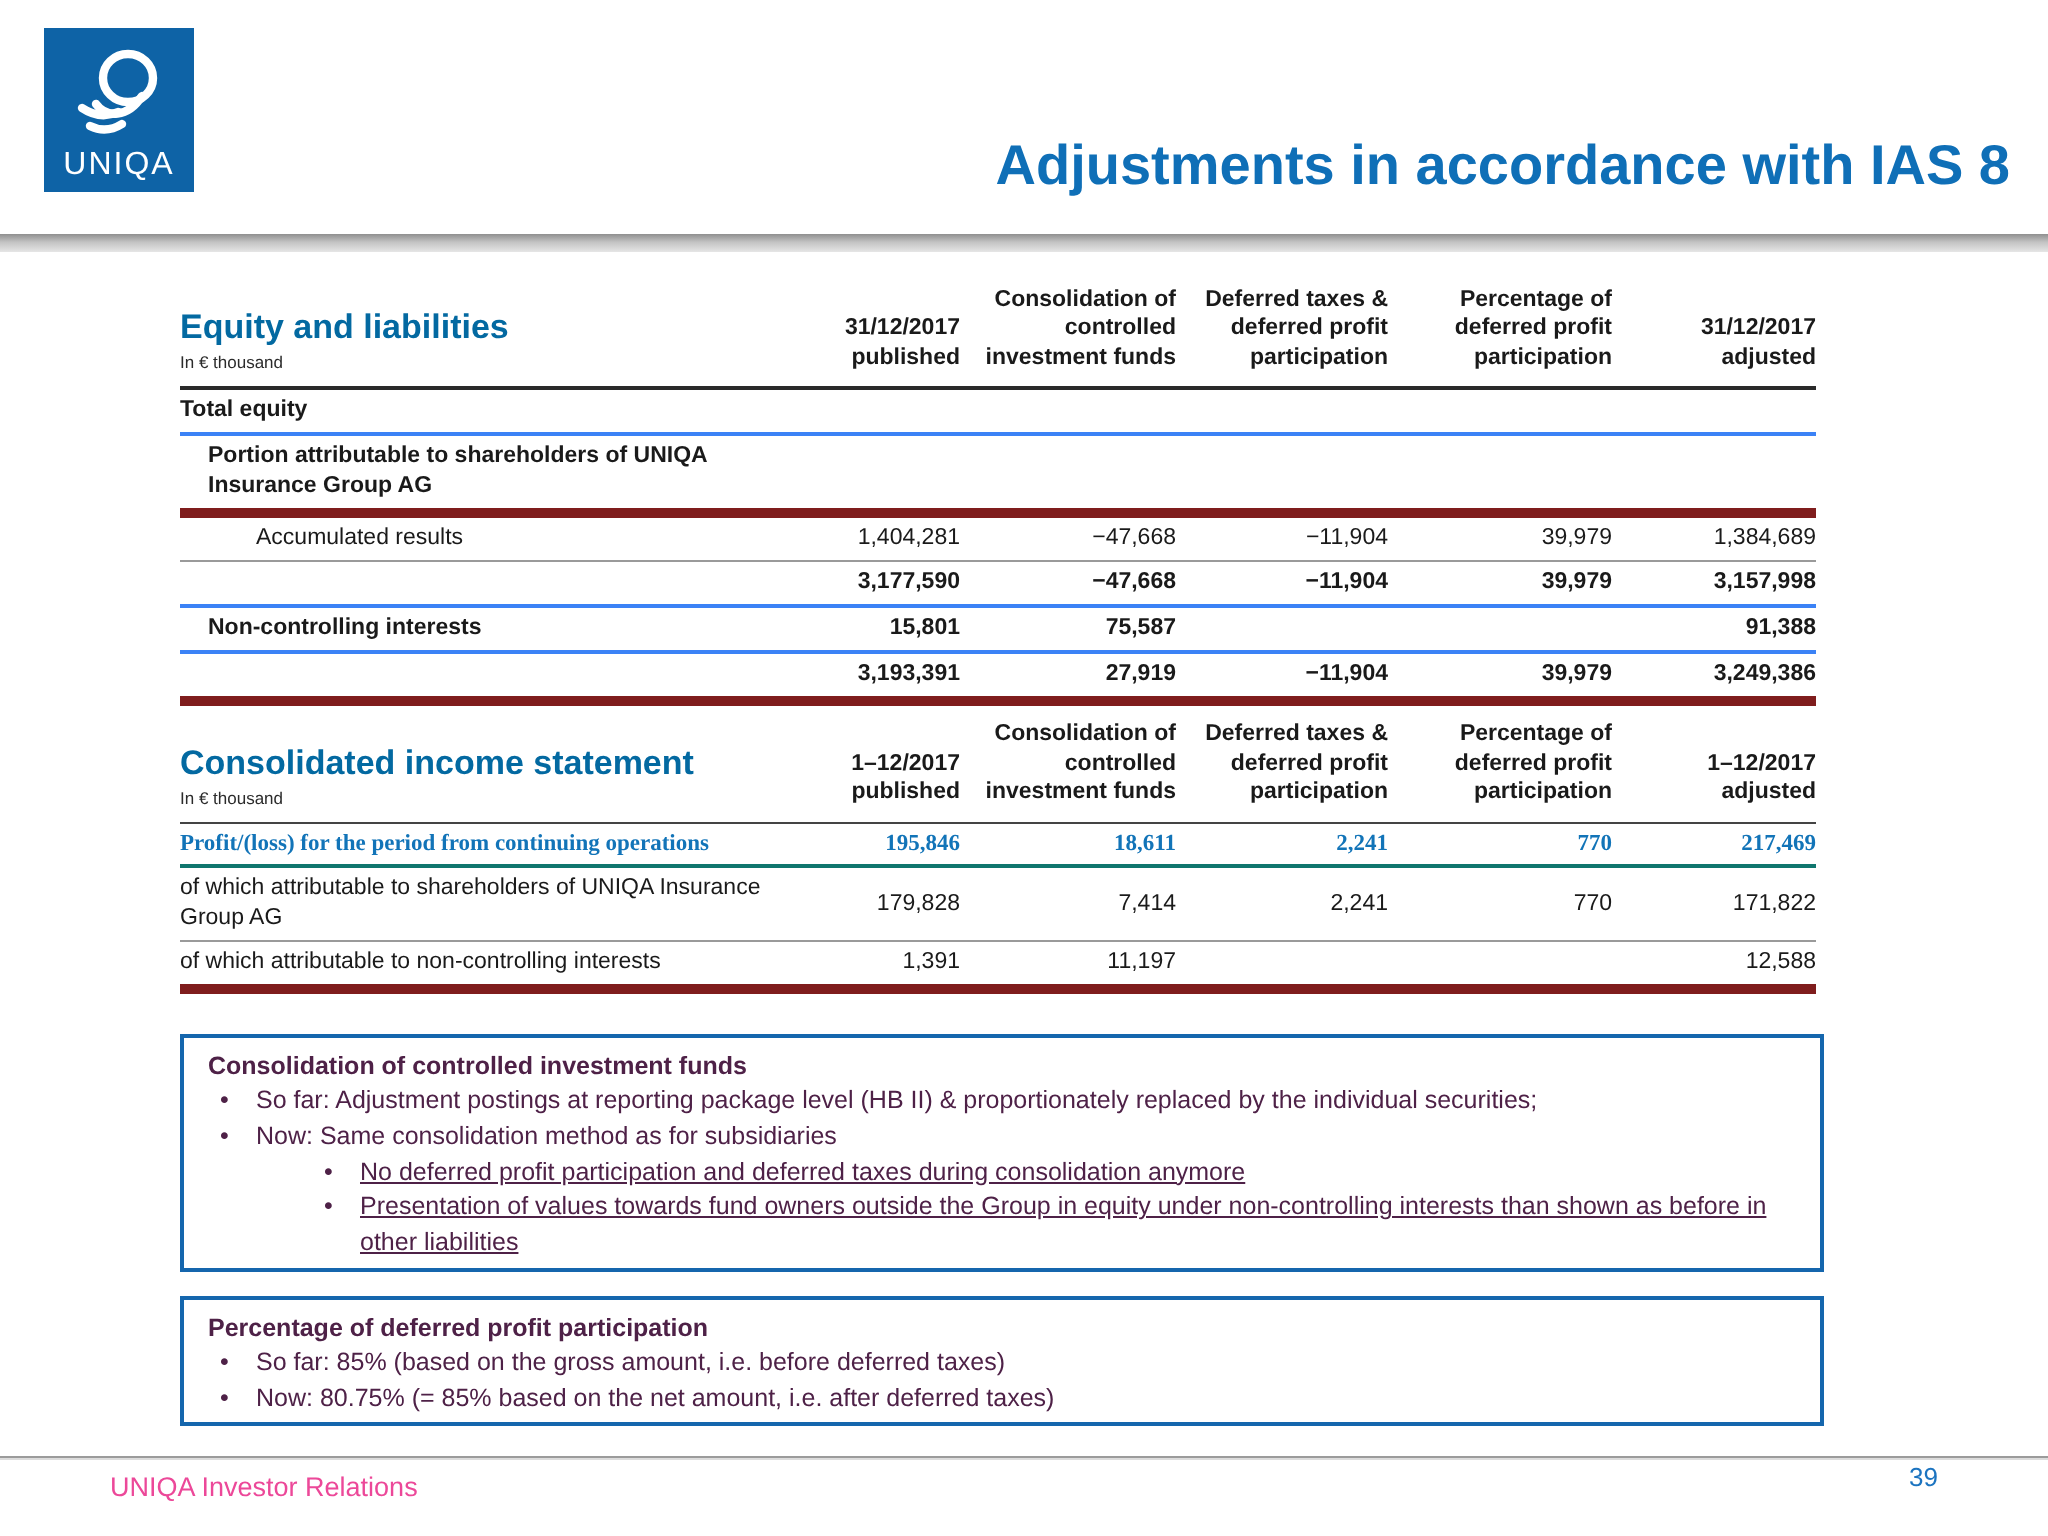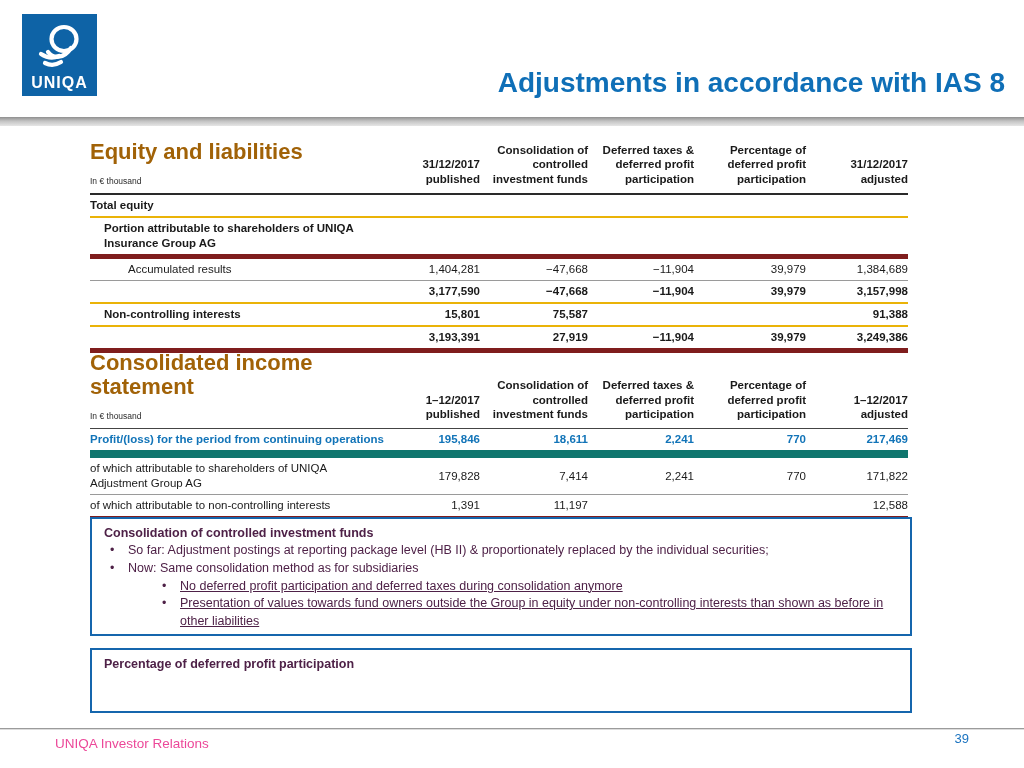--- a/index.html
+++ b/index.html
@@ -9,59 +9,59 @@
     font-family:"Liberation Sans", sans-serif; overflow:hidden; color:#1a1a1a;
   }
 
   
   .logo {
     position:absolute; left:22px; top:14px; width:75px; height:82px;
     background:#0E63A6; display:flex; flex-direction:column; align-items:center;
     justify-content:flex-end; padding-bottom:5px;
   }
   .logo-mark { position:absolute; top:8px; left:50%; transform:translateX(-50%); }
-  .logo-text { color:#ffffff; font-weight:bold; font-size:16px; letter-spacing:1px; line-height:1; }
+  .logo-text { color:#ffffff; font-weight:normal; font-size:16px; letter-spacing:1px; line-height:1; }
 
   .slide-title {
     position:absolute; right:19px; top:67px; font-size:28px; font-weight:bold;
     color:#0F6FB7; white-space:nowrap;
   }
   .graybar {
     position:absolute; left:0; top:117px; width:1024px; height:9px;
     background:linear-gradient(to bottom,#8f8f8f 0%,#c3c3c3 45%,#e6e6e6 100%);
   }
 
   
   .fin-table {
     position:absolute; left:90px; width:818px; border-collapse:collapse;
     table-layout:fixed; font-size:11.5px; color:#1a1a1a;
   }
   #equity-table { top:134px; }
   #income-table { top:351px; }
 
   .fin-table td, .fin-table th { padding:0; vertical-align:middle; }
   .head-row th, .head-row td { vertical-align:bottom; padding-bottom:7px; height:60px; }
-  .t-title { font-size:22px; font-weight:bold; color:#a16207; line-height:1.1; }
-  .t-unit  { font-size:8.5px; color:#2b2b2b; margin-top:12px; }
+  .t-title { font-size:17px; font-weight:bold; color:#0369a1; line-height:1.1; }
+  .t-unit  { font-size:8.5px; color:#2b2b2b; margin-top:2px; }
   .colhead {
     font-weight:bold; text-align:right; white-space:pre-line; line-height:1.25;
     font-size:11.5px; padding-left:6px;
   }
   tbody .lbl { text-align:left; padding:3px 4px 3px 0; line-height:1.3; }
   tbody .num { text-align:right; padding:3px 0 3px 6px; line-height:1.3; }
   .ind1 { padding-left:14px !important; }
   .ind2 { padding-left:38px !important; }
   .bold { font-weight:bold; }
   .row-blue td { color:#1274B8; font-weight:bold; }
 
   tr.bt-dark  > td, tr.bt-dark  > th { border-top:2px solid #2a2a2a; }
-  tr.bb-dark  > td { border-bottom:2px solid #eab308; }
+  tr.bb-dark  > td { border-bottom:2px solid #3b82f6; }
   tr.bb-mid   > td { border-bottom:5px solid #7f1d1d; }
   tr.bb-light > td { border-bottom:1px solid #9a9a9a; }
-  tr.bb-blue  > td { border-bottom:8px solid #0f766e; }
+  tr.bb-blue  > td { border-bottom:2px solid #0f766e;font-family:Liberation Serif, serif; }
   tr.bt-mid   > td { border-top:1px solid #444444; }
 
   
   .note-box {
     position:absolute; left:90px; width:822px; border:2px solid #1566AD;
     background:#ffffff; color:#4E2147; font-size:12.5px; padding:7px 12px 8px 10px;
   }
   #note-box-1 { top:517px; height:119px; }
   #note-box-2 { top:648px; height:65px; }
   .note-title { font-weight:bold; font-size:12.5px; margin:0 0 2px 2px; }
@@ -221,21 +221,21 @@
     <tbody>
       <tr class="row-blue bt-mid bb-blue">
         <td class="lbl">Profit/(loss) for the period from continuing operations</td>
         <td class="num">195,846</td>
         <td class="num">18,611</td>
         <td class="num">2,241</td>
         <td class="num">770</td>
         <td class="num">217,469</td>
       </tr>
       <tr class="bb-light">
-        <td class="lbl">of which attributable to shareholders of UNIQA Adjustment Group AG</td>
+        <td class="lbl">of which attributable to shareholders of UNIQA Insurance Group AG</td>
         <td class="num">179,828</td>
         <td class="num">7,414</td>
         <td class="num">2,241</td>
         <td class="num">770</td>
         <td class="num">171,822</td>
       </tr>
       <tr class="bb-mid">
         <td class="lbl">of which attributable to non-controlling interests</td>
         <td class="num">1,391</td>
         <td class="num">11,197</td>
@@ -251,19 +251,23 @@
     <ul>
       <li class="b1">So far: Adjustment postings at reporting package level (HB II) &amp; proportionately replaced by the individual securities;</li>
       <li class="b1">Now: Same consolidation method as for subsidiaries</li>
       <li class="b2">No deferred profit participation and deferred taxes during consolidation anymore</li>
       <li class="b2">Presentation of values towards fund owners outside the Group in equity under non-controlling interests than shown as before in other liabilities</li>
     </ul>
   </div>
 
   <div class="note-box" id="note-box-2">
     <div class="note-title">Percentage of deferred profit participation</div>
+    <ul>
+      <li class="b1">So far: 85% (based on the gross amount, i.e. before deferred taxes)</li>
+      <li class="b1">Now: 80.75% (= 85% based on the net amount, i.e. after deferred taxes)</li>
+    </ul>
   </div>
 
   <div class="footer-line"></div>
   <div class="footer-left">UNIQA Investor Relations</div>
   <div class="footer-page">39</div>
 
 </div>
 
 </body></html>

